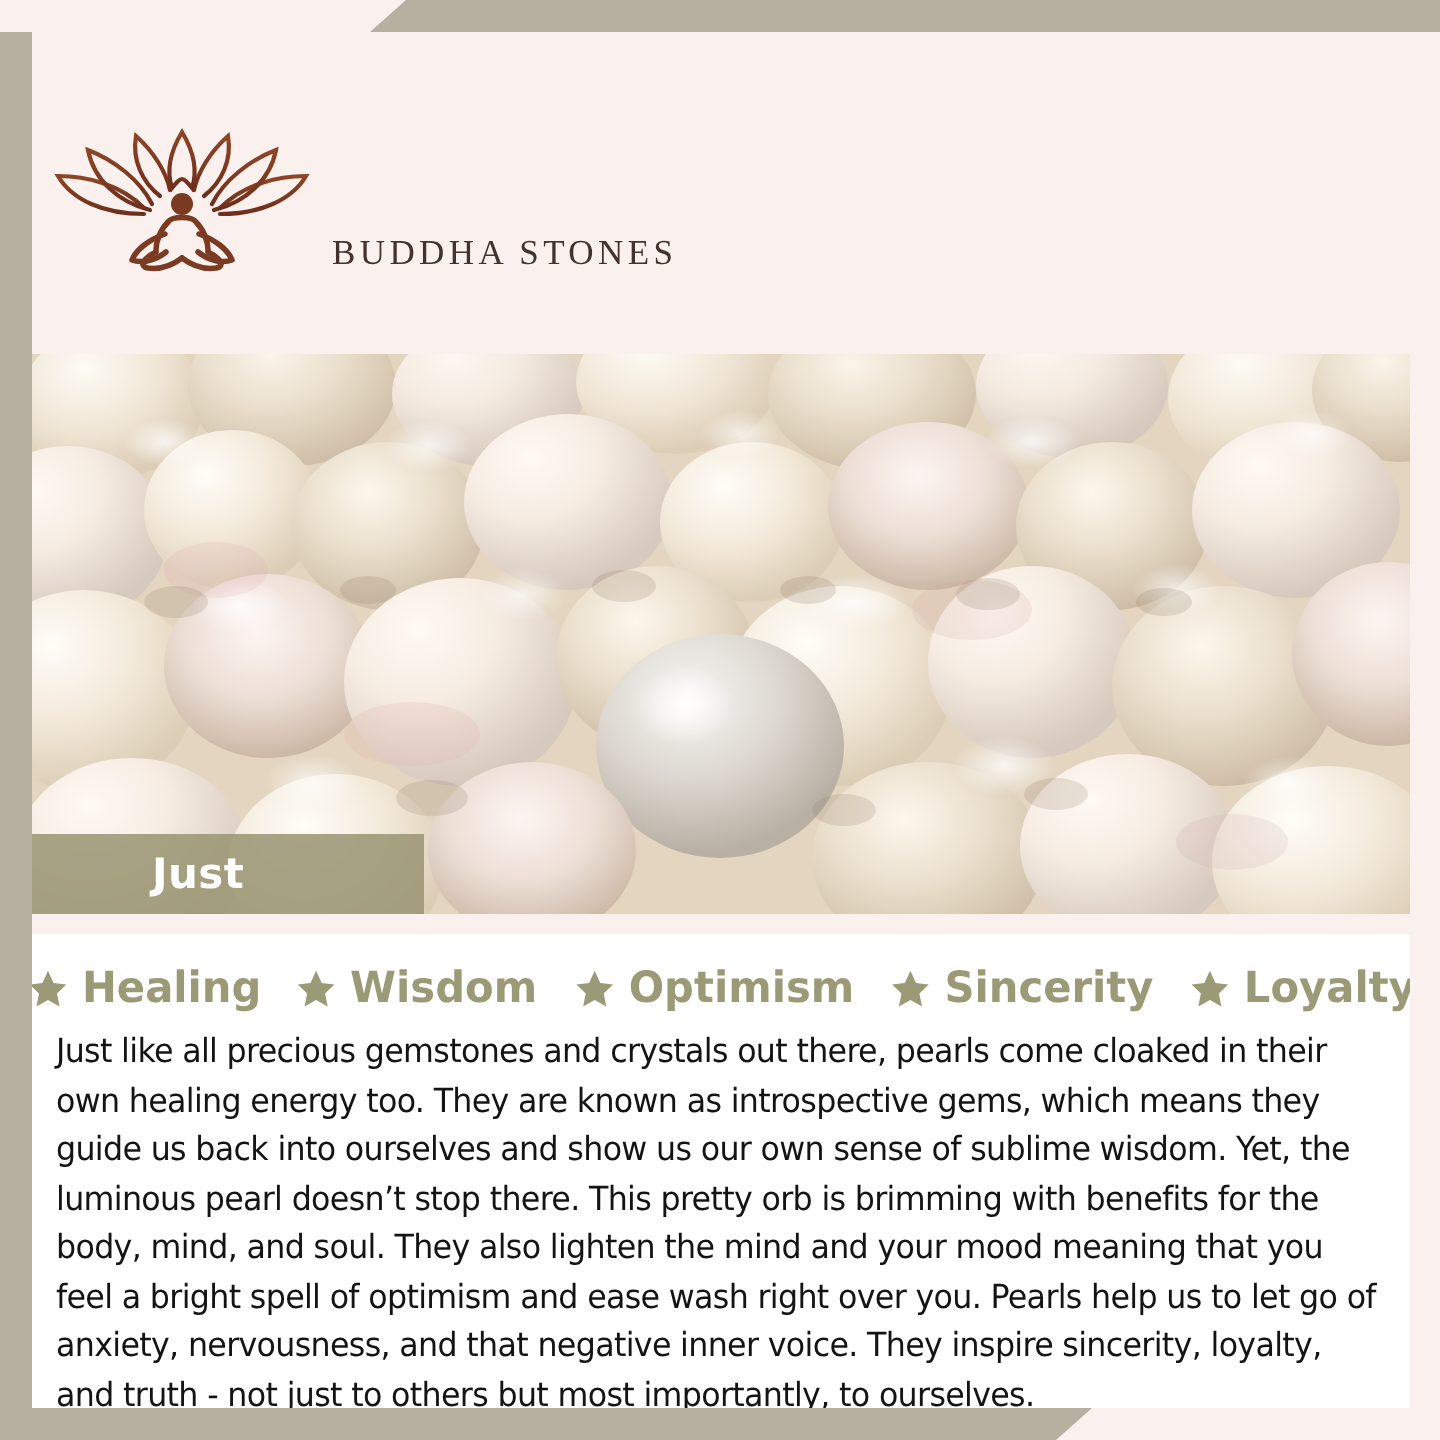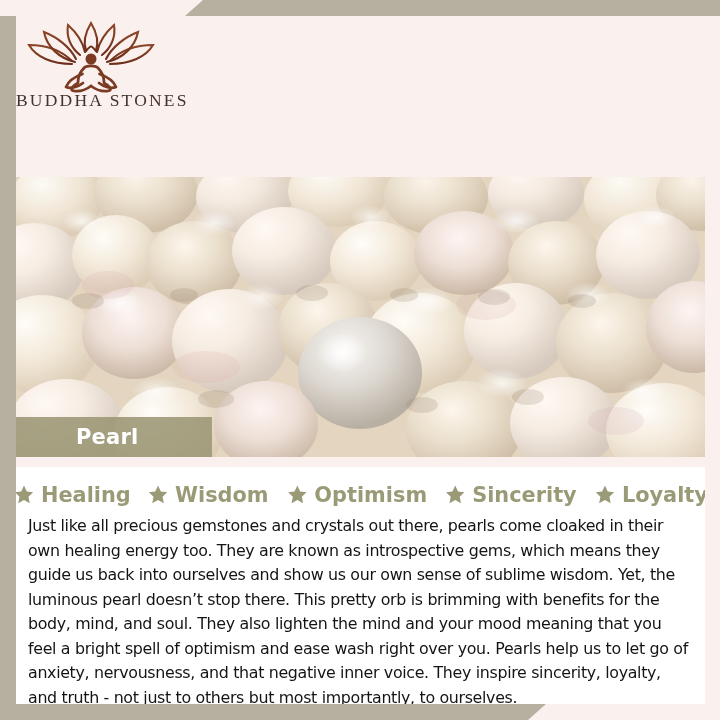--- a/index.html
+++ b/index.html
@@ -65,27 +65,27 @@
     left: 16px;
     width: 689px;
     height: 688px;
     background: #faf0ee;
     overflow: hidden;
   }
 
   
   .logo-wrap {
     position: absolute;
-    top: 0;
+    top: 11px;
     left: 0;
     width: 689px;
     height: 110px;
     display: flex;
-    flex-direction: column;
-    align-items: flex-start;
+    flex-direction: row;
+    align-items: flex-end;
     justify-content: flex-start;
   }
   .logo-mark {
     width: 150px;
     height: 78px;
     display: block;
   }
   .logo-word {
     margin-top: -4px;
     font-family: "Liberation Serif", serif;
@@ -376,21 +376,21 @@
           <ellipse cx="388" cy="118" rx="14" ry="7"></ellipse>
           <ellipse cx="478" cy="120" rx="16" ry="8"></ellipse>
           <ellipse cx="566" cy="124" rx="14" ry="7"></ellipse>
           <ellipse cx="200" cy="222" rx="18" ry="9"></ellipse>
           <ellipse cx="406" cy="228" rx="16" ry="8"></ellipse>
           <ellipse cx="512" cy="220" rx="16" ry="8"></ellipse>
         </g>
       </svg>
 
       <div class="name-band">
-        <span class="name-band-text">Pearl</span>
+        <span class="name-band-text">Just</span>
       </div>
     </div>
 
     <div class="lower">
       <div class="lower-inner">
 
         <div class="tags">
           <span class="tag">
             <span class="tag-star">
               <svg width="21" height="21" viewBox="0 0 24 24">

